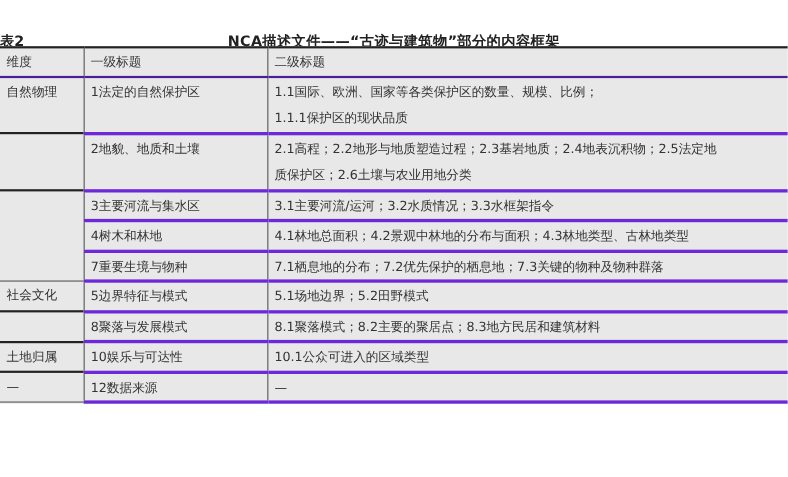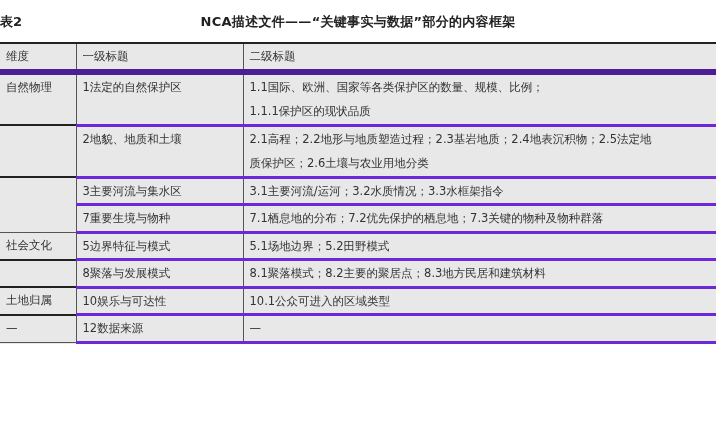--- a/index.html
+++ b/index.html
@@ -10,21 +10,21 @@
     body {
       width: 716px;
       height: 434px;
       overflow: hidden;
       position: relative;
       font-family: "DejaVu Sans", "Liberation Sans", sans-serif;
       color: #2a2a2a;
     }
     .caption {
       position: absolute;
-      top: 0;
+      top: 16px;
       left: 0;
       width: 622px;
       height: 40px;
     }
     .caption-label {
       position: absolute;
       left: 0;
       top: 13px;
       font-size: 13px;
       color: #222;
@@ -62,39 +62,39 @@
       font-weight: normal;
       line-height: 24.5px;
       border-left: 1px solid #555;
       border-bottom: 3px solid #6d28d9;
       white-space: normal;
       word-break: break-all;
     }
     table.nca tr > *:first-child { border-left: none; }
     table.nca thead th {
       border-top: 2px solid #222;
-      border-bottom: 6px solid #4c1d95;
+      border-bottom: 2px solid #4c1d95;
       height: 23px;
     }
     table.nca tr.thick > * { border-top: 2px solid #222; }
     table.nca td.dim {
       border-bottom: none;
       padding-left: 6px;
     }
     table.nca td.dim.end { border-bottom: 1px solid #555; }
     table.nca tr.row-h1 td { height: 24px; }
     table.nca tr.row-h2 td { height: 48px; margin-top: 40px; }
     table.nca td .line { display: block; }
   </style>
 </head>
 <body>
 
 <div class="caption">
   <span class="caption-label">表2</span>
-  <span class="caption-title">NCA描述文件——“关键事实与数据”部分的内容框架</span>
+  <span class="caption-title">NCA描述文件——“古迹与建筑物”部分的内容框架</span>
 </div>
 
 <table class="nca">
   <colgroup>
     <col class="c1">
       <col class="c2">
       <col class="c3">
   </colgroup>
   <thead>
     <tr>
@@ -120,20 +120,25 @@
         <span class="line">2.1高程；2.2地形与地质塑造过程；2.3基岩地质；2.4地表沉积物；2.5法定地</span>
         <span class="line">质保护区；2.6土壤与农业用地分类</span>
       </td>
     </tr>
     <tr class="row-h1 thick">
       <td class="dim"></td>
       <td>3主要河流与集水区</td>
       <td>3.1主要河流/运河；3.2水质情况；3.3水框架指令</td>
     </tr>
     <tr class="row-h1">
+      <td class="dim"></td>
+      <td>4树木和林地</td>
+      <td>4.1林地总面积；4.2景观中林地的分布与面积；4.3林地类型、古林地类型</td>
+    </tr>
+    <tr class="row-h1">
       <td class="dim end"></td>
       <td>7重要生境与物种</td>
       <td>7.1栖息地的分布；7.2优先保护的栖息地；7.3关键的物种及物种群落</td>
     </tr>
 
     <tr class="row-h1">
       <td class="dim">社会文化</td>
       <td>5边界特征与模式</td>
       <td>5.1场地边界；5.2田野模式</td>
     </tr>

